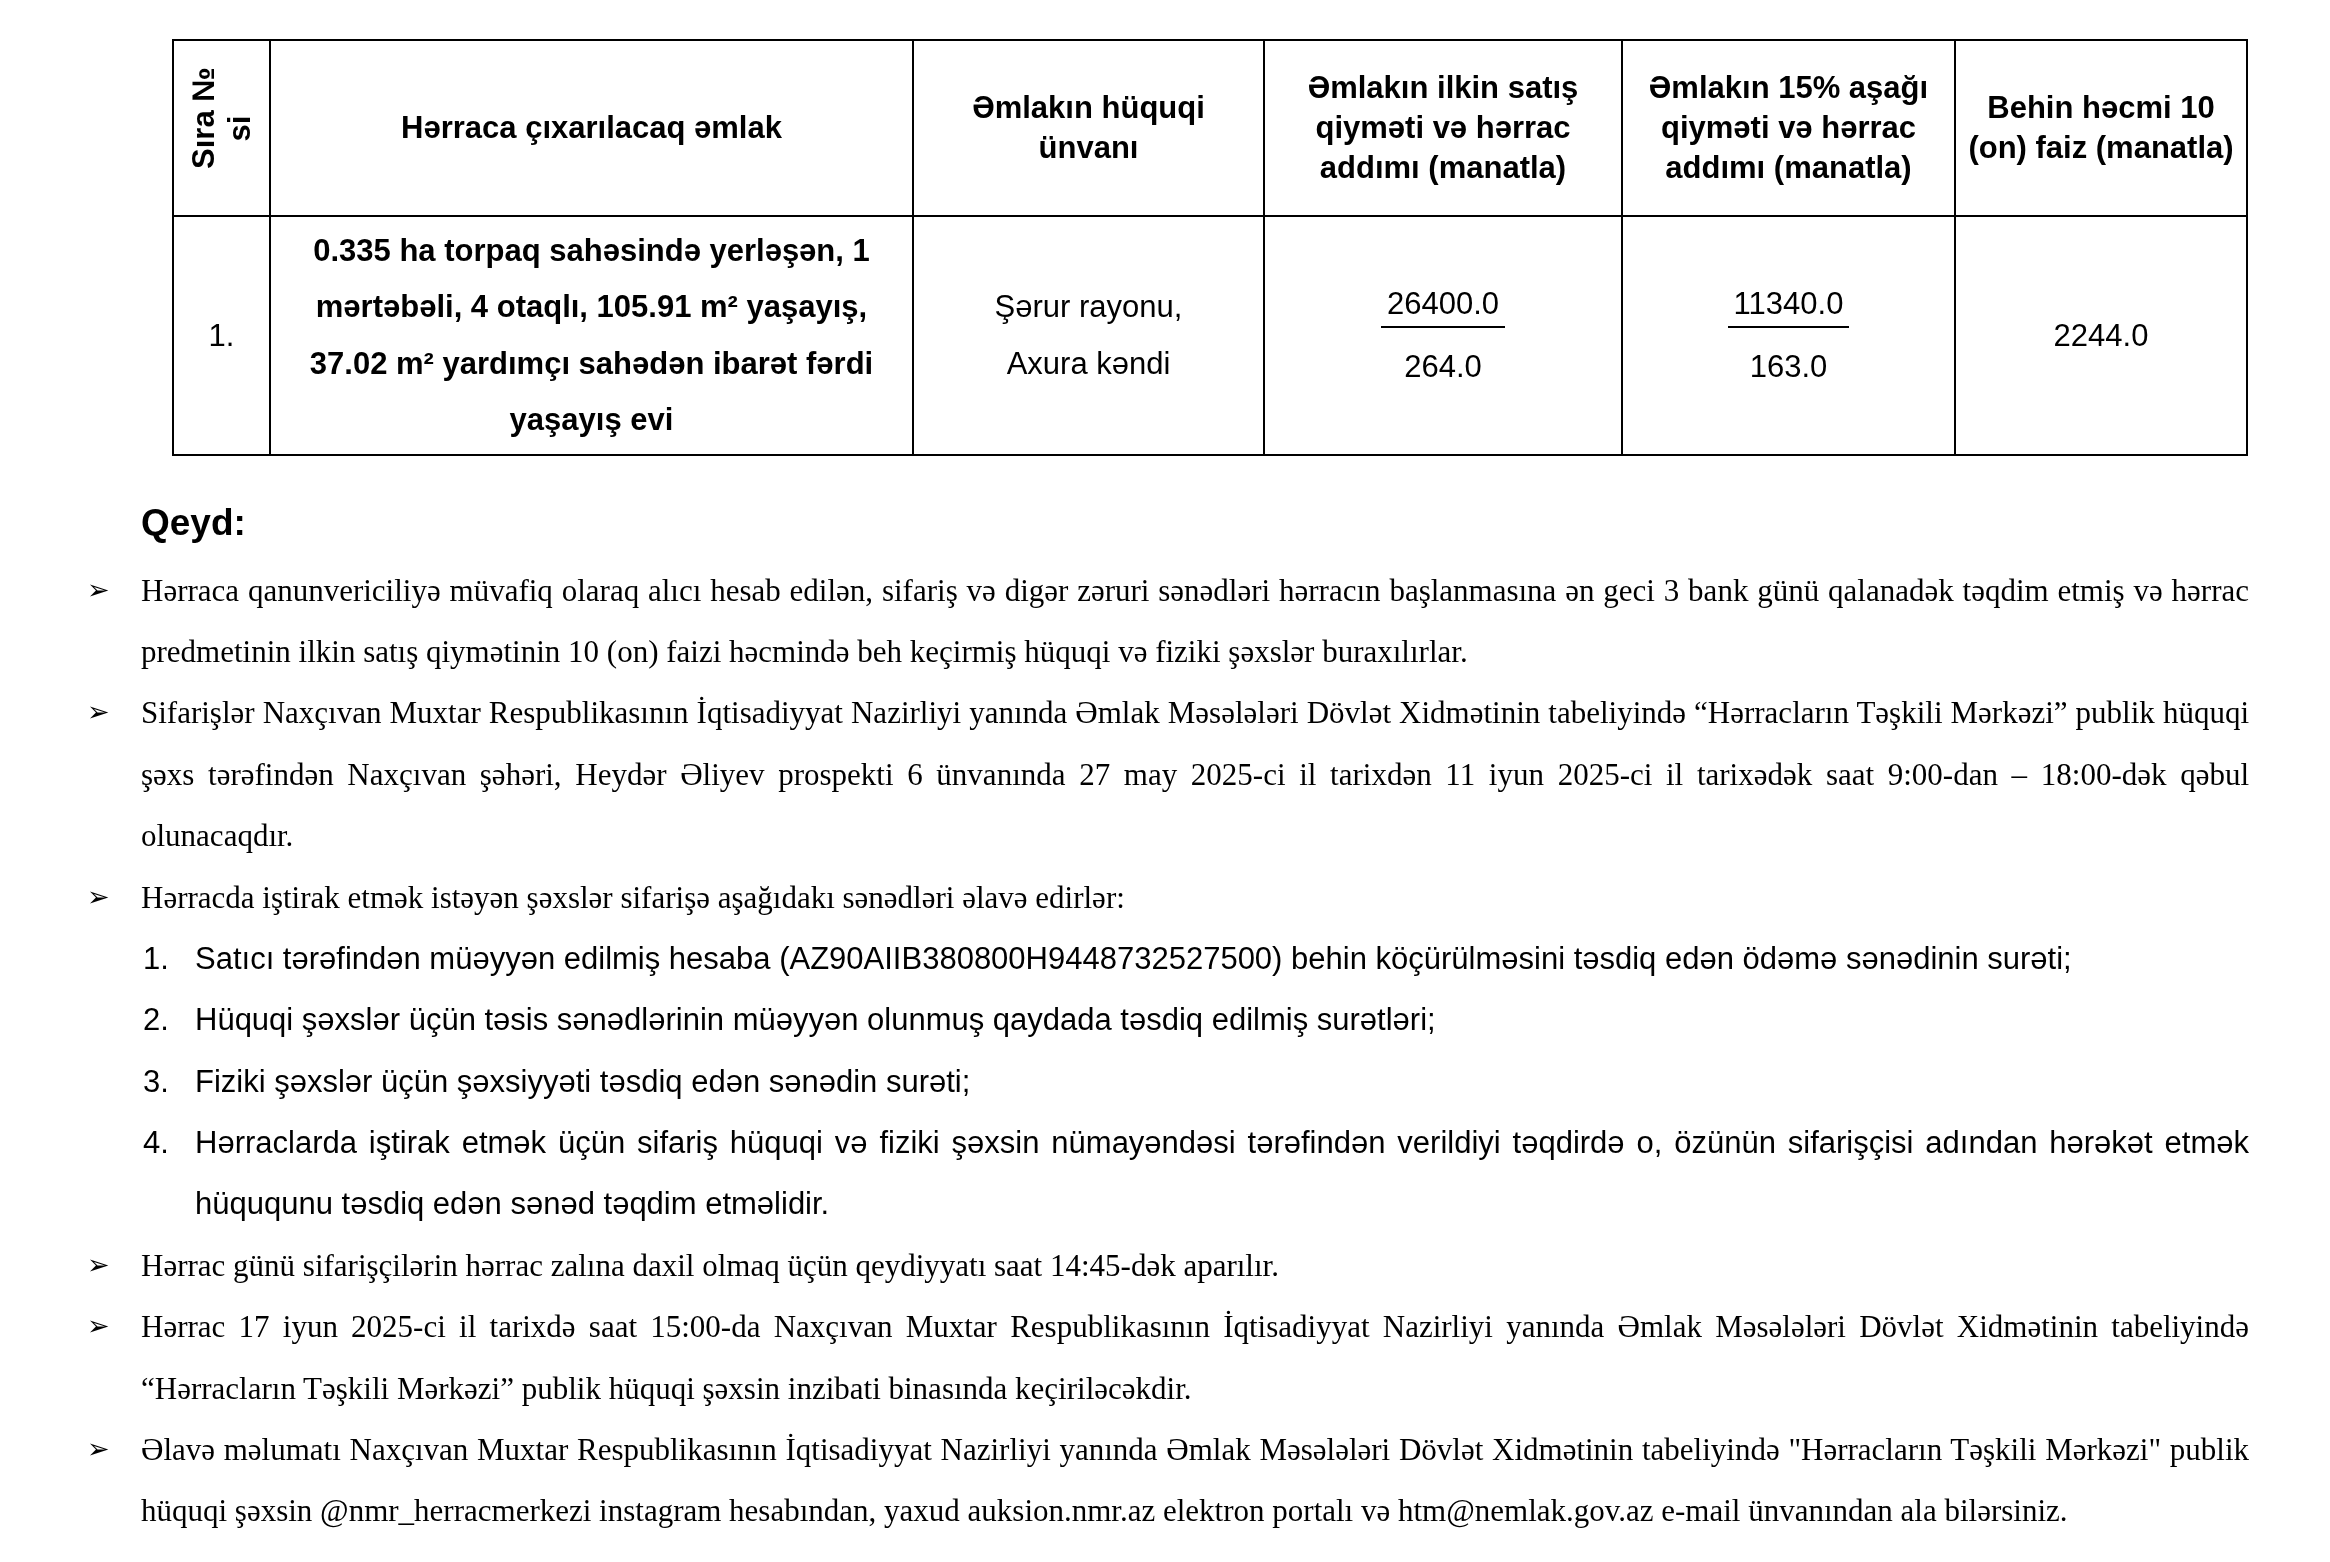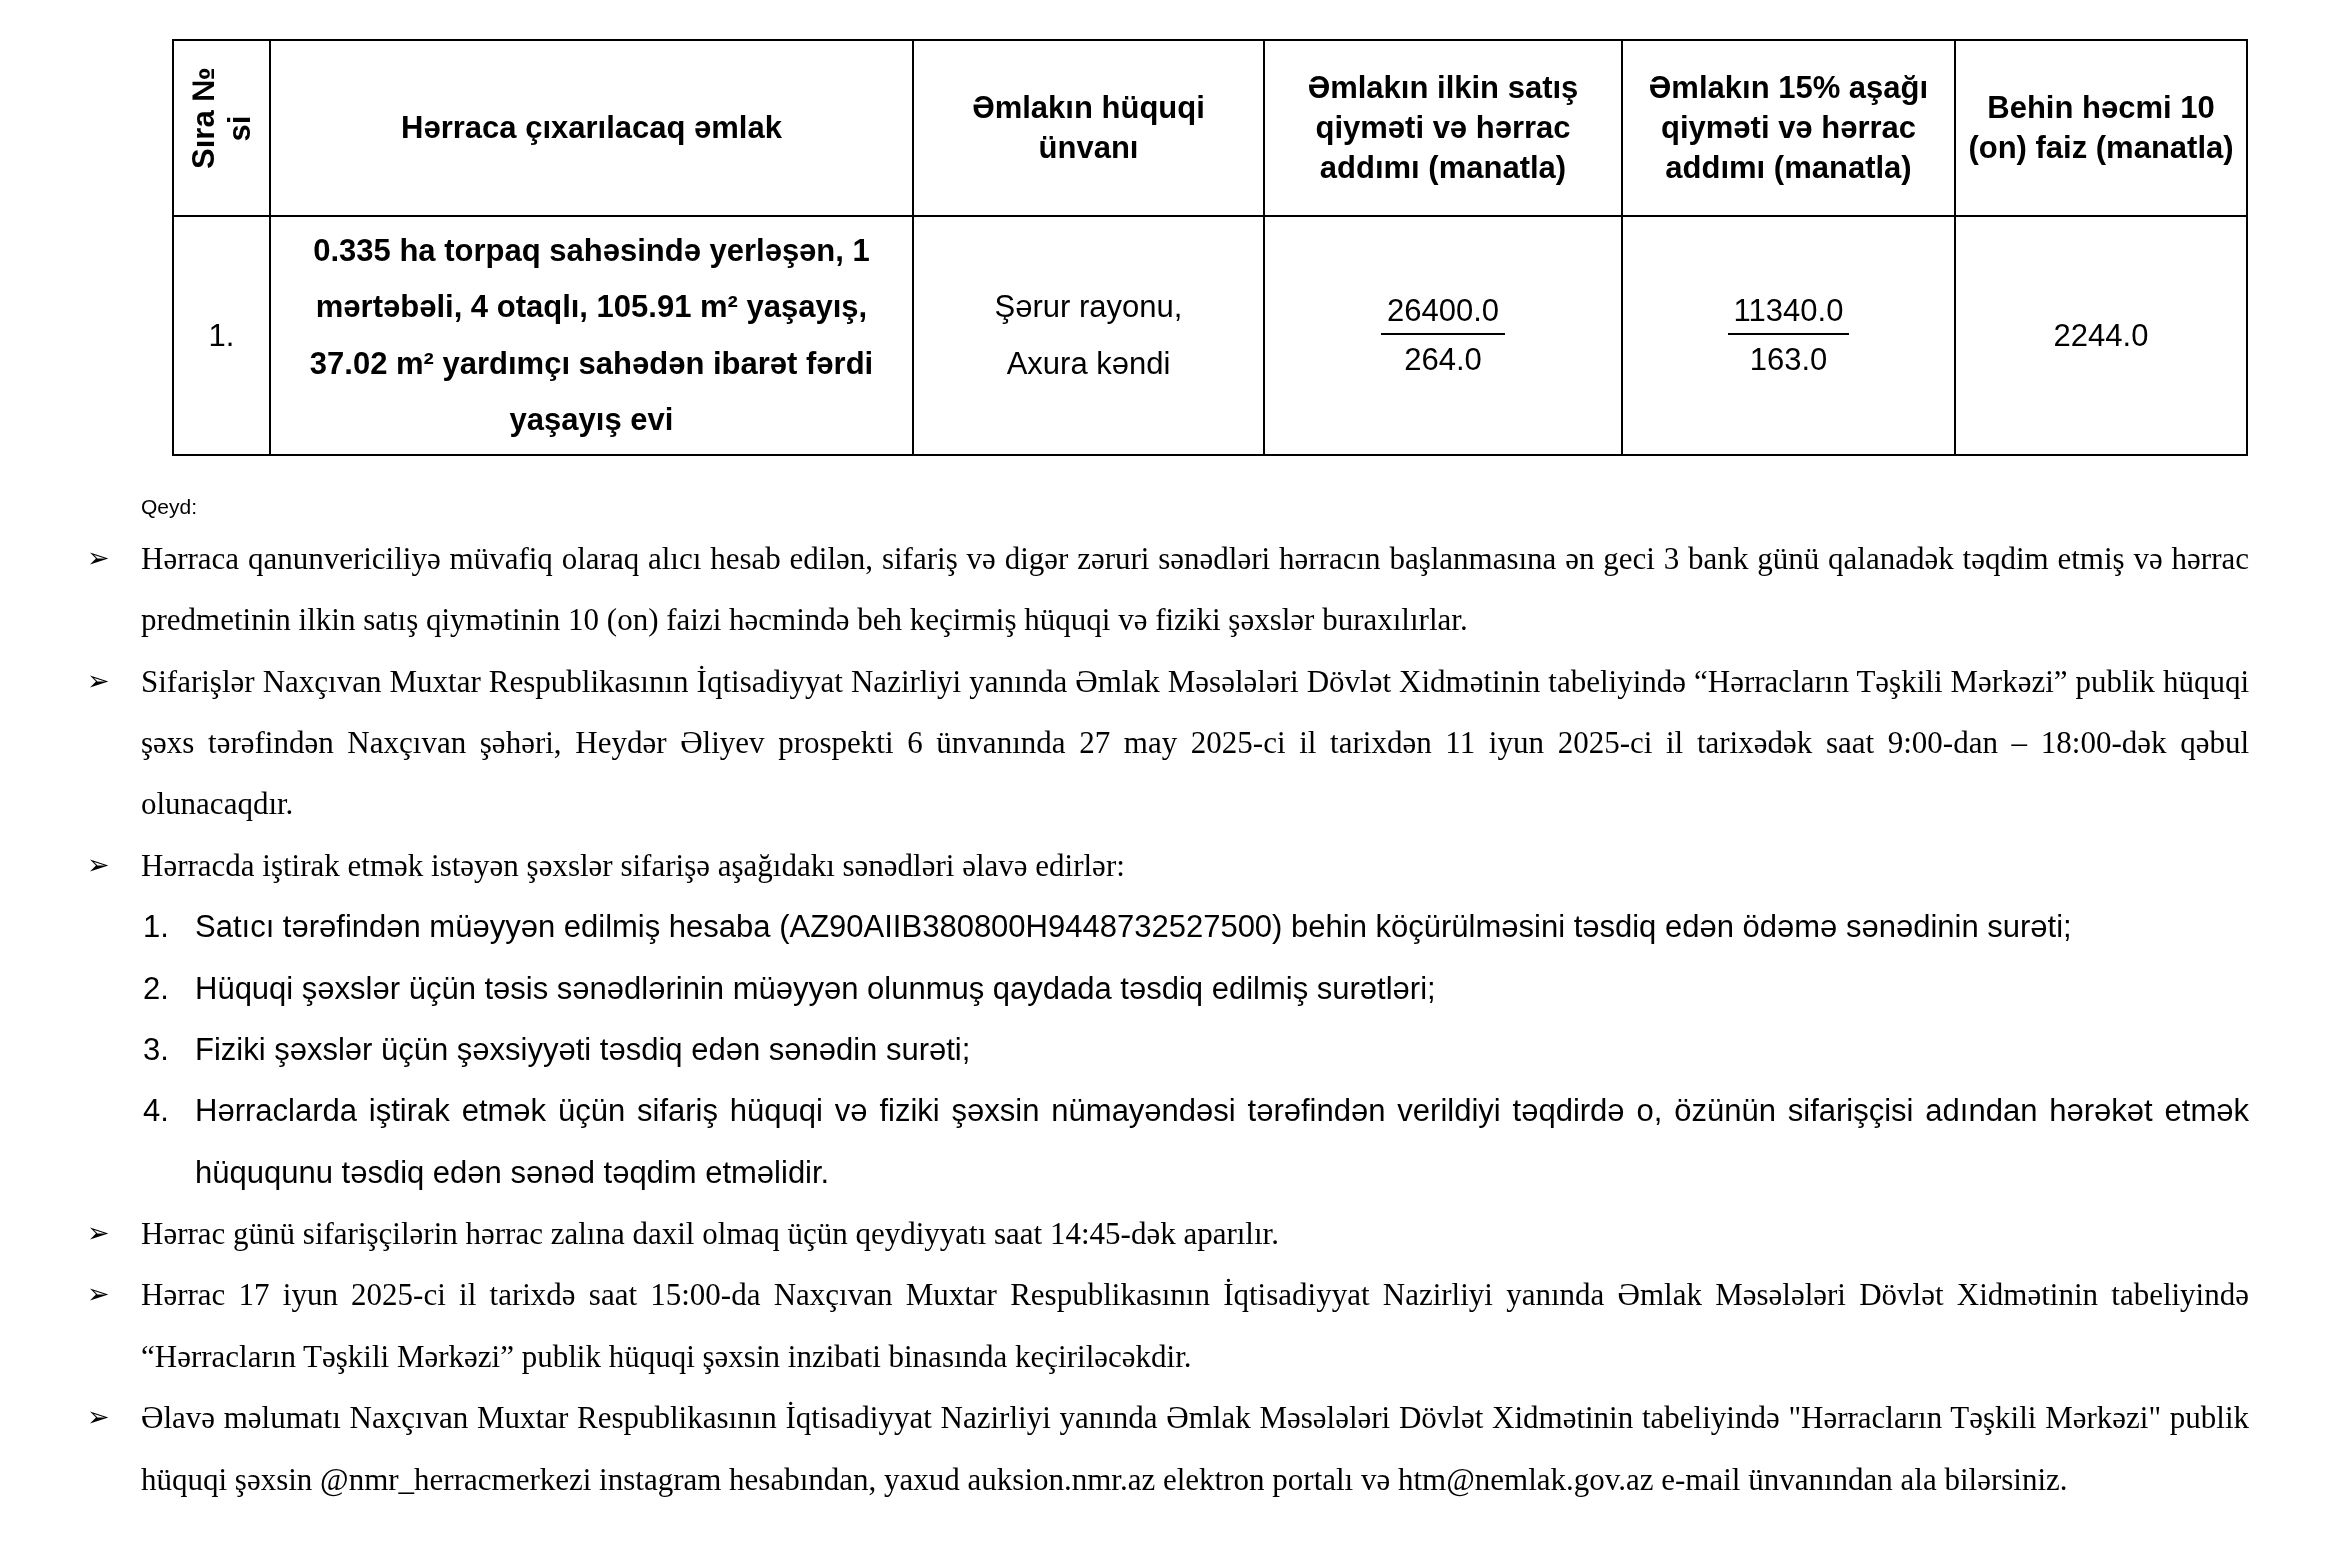--- a/index.html
+++ b/index.html
@@ -58,33 +58,33 @@
   }
   .addr-cell { line-height: 1.82; }
   .fraction { display: inline-block; line-height: 1.25; }
   .fraction .num {
     display: block;
     border-bottom: 2.9px solid #000;
     padding: 0 5.7px 2.9px 5.7px;
   }
   .fraction .den {
     display: block;
-    padding-top: 6px;
+    padding-top: 20px;
   }
 
   
   .notes {
     margin-top: 30px;
     font-size: 31px;
     line-height: 1.98;
   }
   .qeyd {
     margin: 0 0 0 141px;
-    font-weight: normal;
-    font-size: 21px;
+    font-weight: bold;
+    font-size: 37px;
     line-height: 1.98;
   }
   .bullet {
     display: flex;
     margin: 0 81px 0 87px;
   }
   .bullet .marker {
     flex: none;
     width: 54px;
     font-size: 27px;

